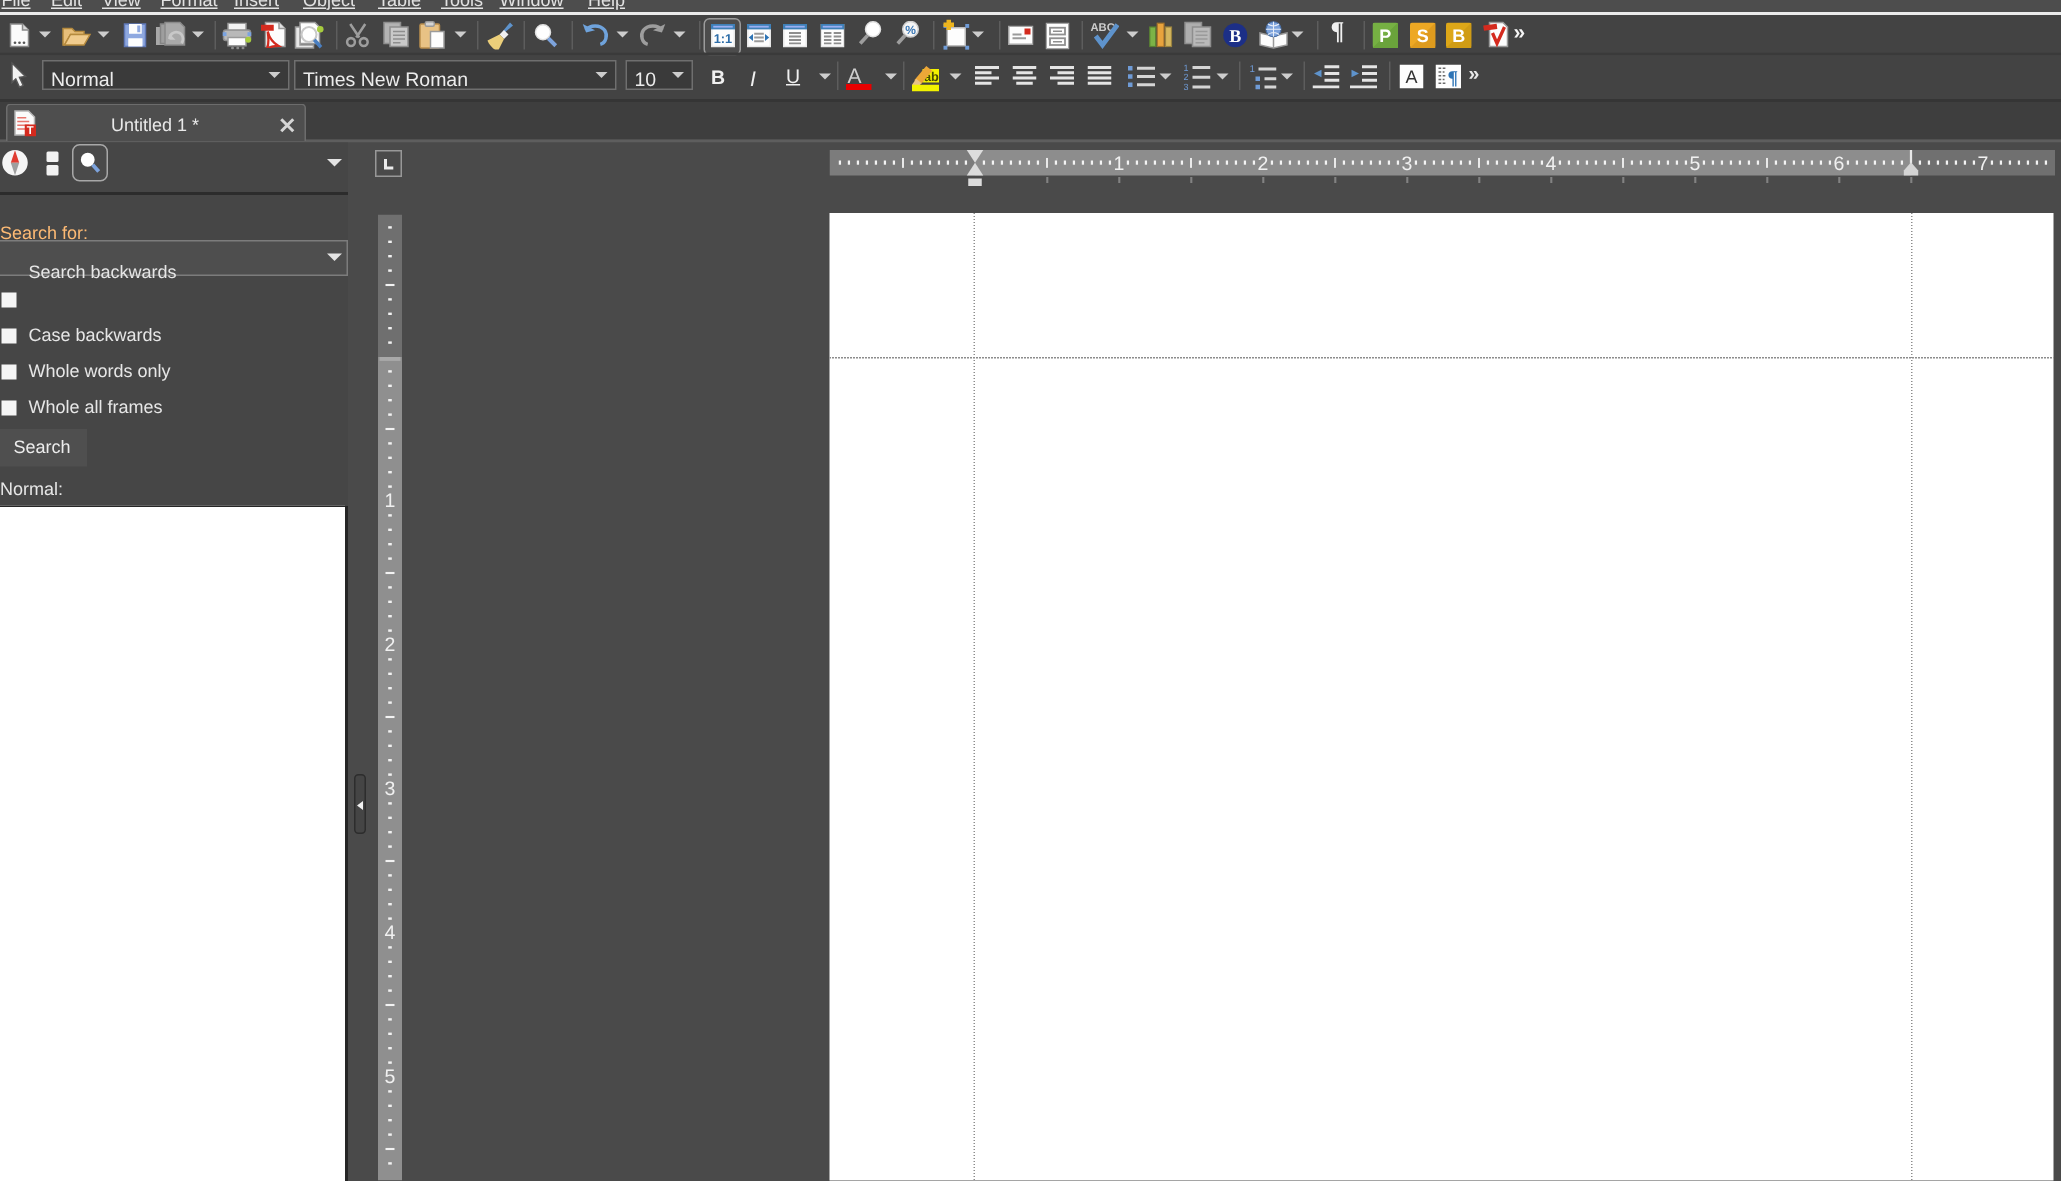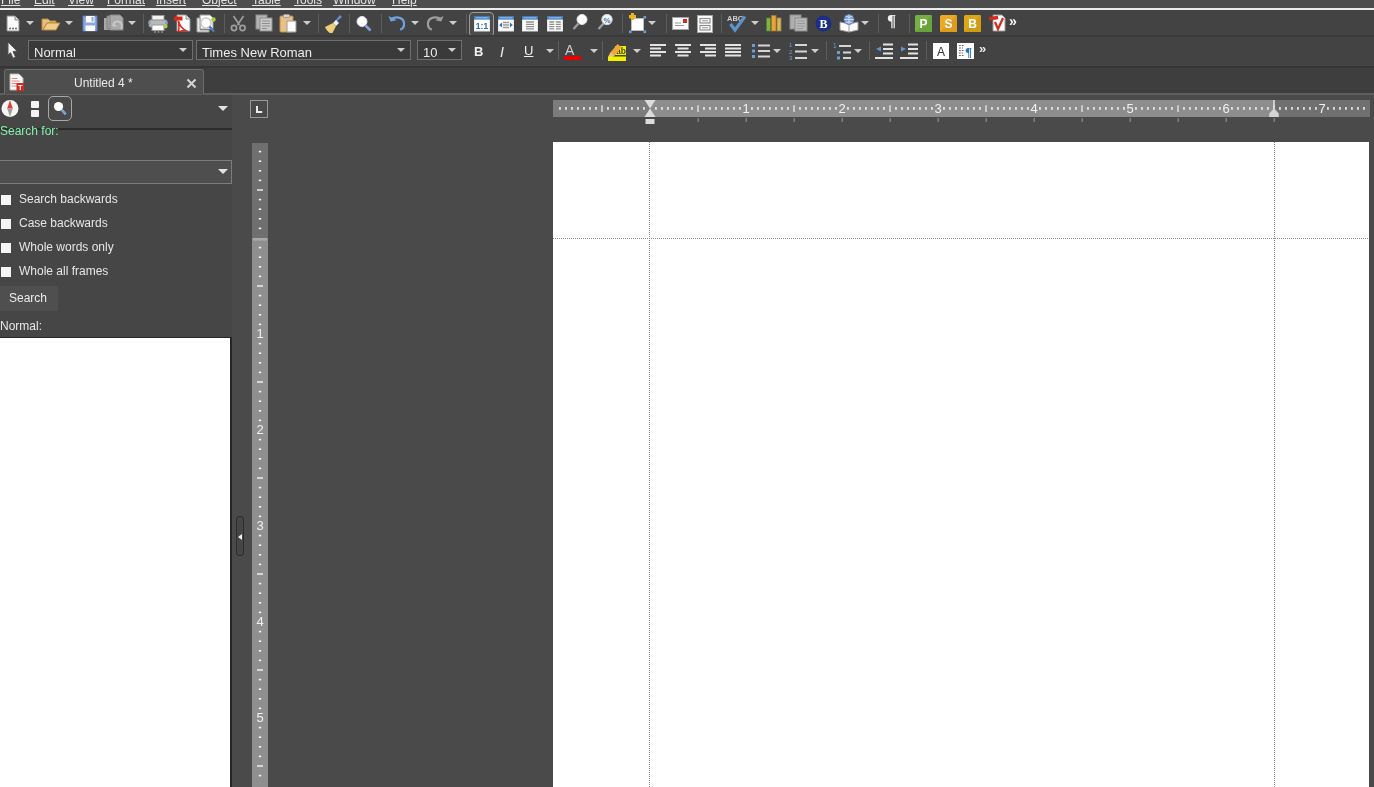--- a/index.html
+++ b/index.html
@@ -320,21 +320,21 @@
 <div style="position:absolute;left:0;top:66px;width:1374px;height:2px;background:#353535"></div>
 <div style="position:absolute;left:0;top:68px;width:1374px;height:25px;background:#3e3e3e"></div>
 <div style="position:absolute;left:0;top:93px;width:1374px;height:2px;background:#5e5e5e"></div>
 <div style="position:absolute;left:4px;top:69px;width:200px;height:25px;background:#4e4e4e;border:1px solid #6c6c6c;border-bottom:none;border-radius:3px 3px 0 0;box-sizing:border-box"></div>
 <svg style="position:absolute;left:9px;top:73px" width="15" height="18" viewBox="0 0 15 18">
     <path d="M1 1h9l4 4v12H1z" fill="#fbfbfb" stroke="#b5b5b5" stroke-width="1"></path>
     <path d="M2.5 5.5h6M2.5 8h8M2.5 10.5h8M2.5 13h8" stroke="#e8766e" stroke-width="0.9"></path>
     <rect x="7.5" y="10" width="7.5" height="8" fill="#d42a1e"></rect>
     <text x="11.2" y="16.5" font-size="7.5" font-weight="bold" fill="#fff" text-anchor="middle" font-family="Liberation Sans, sans-serif">T</text>
   </svg>
-<div style="position:absolute;left:74px;top:76px;color:#e9e9e9;font:12px 'Liberation Sans',sans-serif">Untitled 4 *</div>
+<div style="position:absolute;left:74px;top:76px;color:#e9e9e9;font:12px 'Liberation Sans',sans-serif">Untitled 1 *</div>
 <svg style="position:absolute;left:186px;top:78px" width="11" height="11" viewBox="0 0 11 11">
     <path d="M1.5 1.5l8 8M9.5 1.5l-8 8" stroke="#d5d5d5" stroke-width="2"></path>
   </svg>
 <div style="position:absolute;left:0;top:95px;width:1374px;height:692px;background:#4a4a4a"></div>
 <div style="position:absolute;left:0;top:95px;width:232px;height:692px;background:#464646"></div>
 <div style="position:absolute;left:0;top:95px;width:1374px;height:692px">
 <div style="position:absolute;left:0;top:-95px;width:1374px;height:787px">
 <svg style="position:absolute;left:1px;top:99px" width="18" height="19" viewBox="0 0 18 19">
         <circle cx="9" cy="9.5" r="8.5" fill="#f5f5f5"></circle>
         <path d="M9 1.2L11.8 9.5H6.2z" fill="#e03c31"></path>
@@ -342,25 +342,25 @@
       </svg>
       <div style="position:absolute;left:31px;top:101px;width:8px;height:7px;background:#f2f2f2;border-radius:1px"></div>
       <div style="position:absolute;left:31px;top:109.5px;width:8px;height:7px;background:#f2f2f2;border-radius:1px"></div>
       <div style="position:absolute;left:48px;top:96px;width:24px;height:25px;background:#4a4a4a;border:1.5px solid #a8a8a8;border-radius:5px;box-sizing:border-box"></div>
       <svg style="position:absolute;left:53px;top:101px" width="15" height="16" viewBox="0 0 15 16">
         <circle cx="5.5" cy="5.5" r="4.6" fill="#fff"></circle>
         <path d="M8.8 8.8l4 4.5" stroke="#7da3dc" stroke-width="2.6"></path>
       </svg>
       <div style="position:absolute;left:218px;top:106px;width:0;height:0;border-left:5px solid transparent;border-right:5px solid transparent;border-top:5px solid #e3e3e3"></div>
       <div style="position:absolute;left:0;top:128px;width:232px;height:2px;background:#2c2c2c"></div>
-      <div style="position:absolute;left:0px;top:124px;color:#86efac;font:12px 'Liberation Sans',sans-serif">Search for:</div>
+      <div style="position:absolute;left:0px;top:148px;color:#fdba74;font:12px 'Liberation Sans',sans-serif">Search for:</div>
       <div style="position:absolute;left:-2px;top:160px;width:234px;height:24px;background:#4e4e4e;border:1px solid #7c7c7c;box-sizing:border-box"></div>
       <div style="position:absolute;left:218px;top:169px;width:0;height:0;border-left:5px solid transparent;border-right:5px solid transparent;border-top:5px solid #e3e3e3"></div>
       <div style="position:absolute;left:1px;top:195px;width:10px;height:10px;background:#f5f5f5"></div>
-      <div style="position:absolute;left:19px;top:192px;color:#e6e6e6;font:12px 'Liberation Sans',sans-serif">Search backwards</div>
+      <div style="position:absolute;left:19px;top:174px;color:#e6e6e6;font:12px 'Liberation Sans',sans-serif">Search backwards</div>
       <div style="position:absolute;left:1px;top:219px;width:10px;height:10px;background:#f5f5f5"></div>
       <div style="position:absolute;left:19px;top:216px;color:#e6e6e6;font:12px 'Liberation Sans',sans-serif">Case backwards</div>
       <div style="position:absolute;left:1px;top:243px;width:10px;height:10px;background:#f5f5f5"></div>
       <div style="position:absolute;left:19px;top:240px;color:#e6e6e6;font:12px 'Liberation Sans',sans-serif">Whole words only</div>
       <div style="position:absolute;left:1px;top:267px;width:10px;height:10px;background:#f5f5f5"></div>
       <div style="position:absolute;left:19px;top:264px;color:#e6e6e6;font:12px 'Liberation Sans',sans-serif">Whole all frames</div>
       <div style="position:absolute;left:-2px;top:286px;width:60px;height:25px;background:#4f4f4f;box-sizing:border-box;color:#ececec;font:12px 'Liberation Sans',sans-serif;text-align:center;line-height:24px">Search</div>
       <div style="position:absolute;left:0px;top:319px;color:#e6e6e6;font:12px 'Liberation Sans',sans-serif">Normal:</div>
       <div style="position:absolute;left:-1px;top:337px;width:233px;height:451px;background:#fff;border-top:1px solid #262626;border-right:2px solid #262626;box-sizing:border-box"></div>
       <div style="position:absolute;left:236px;top:516px;width:8px;height:40px;background:#454545;border:1.5px solid #2d2d2d;border-radius:3px;box-sizing:border-box"></div>

